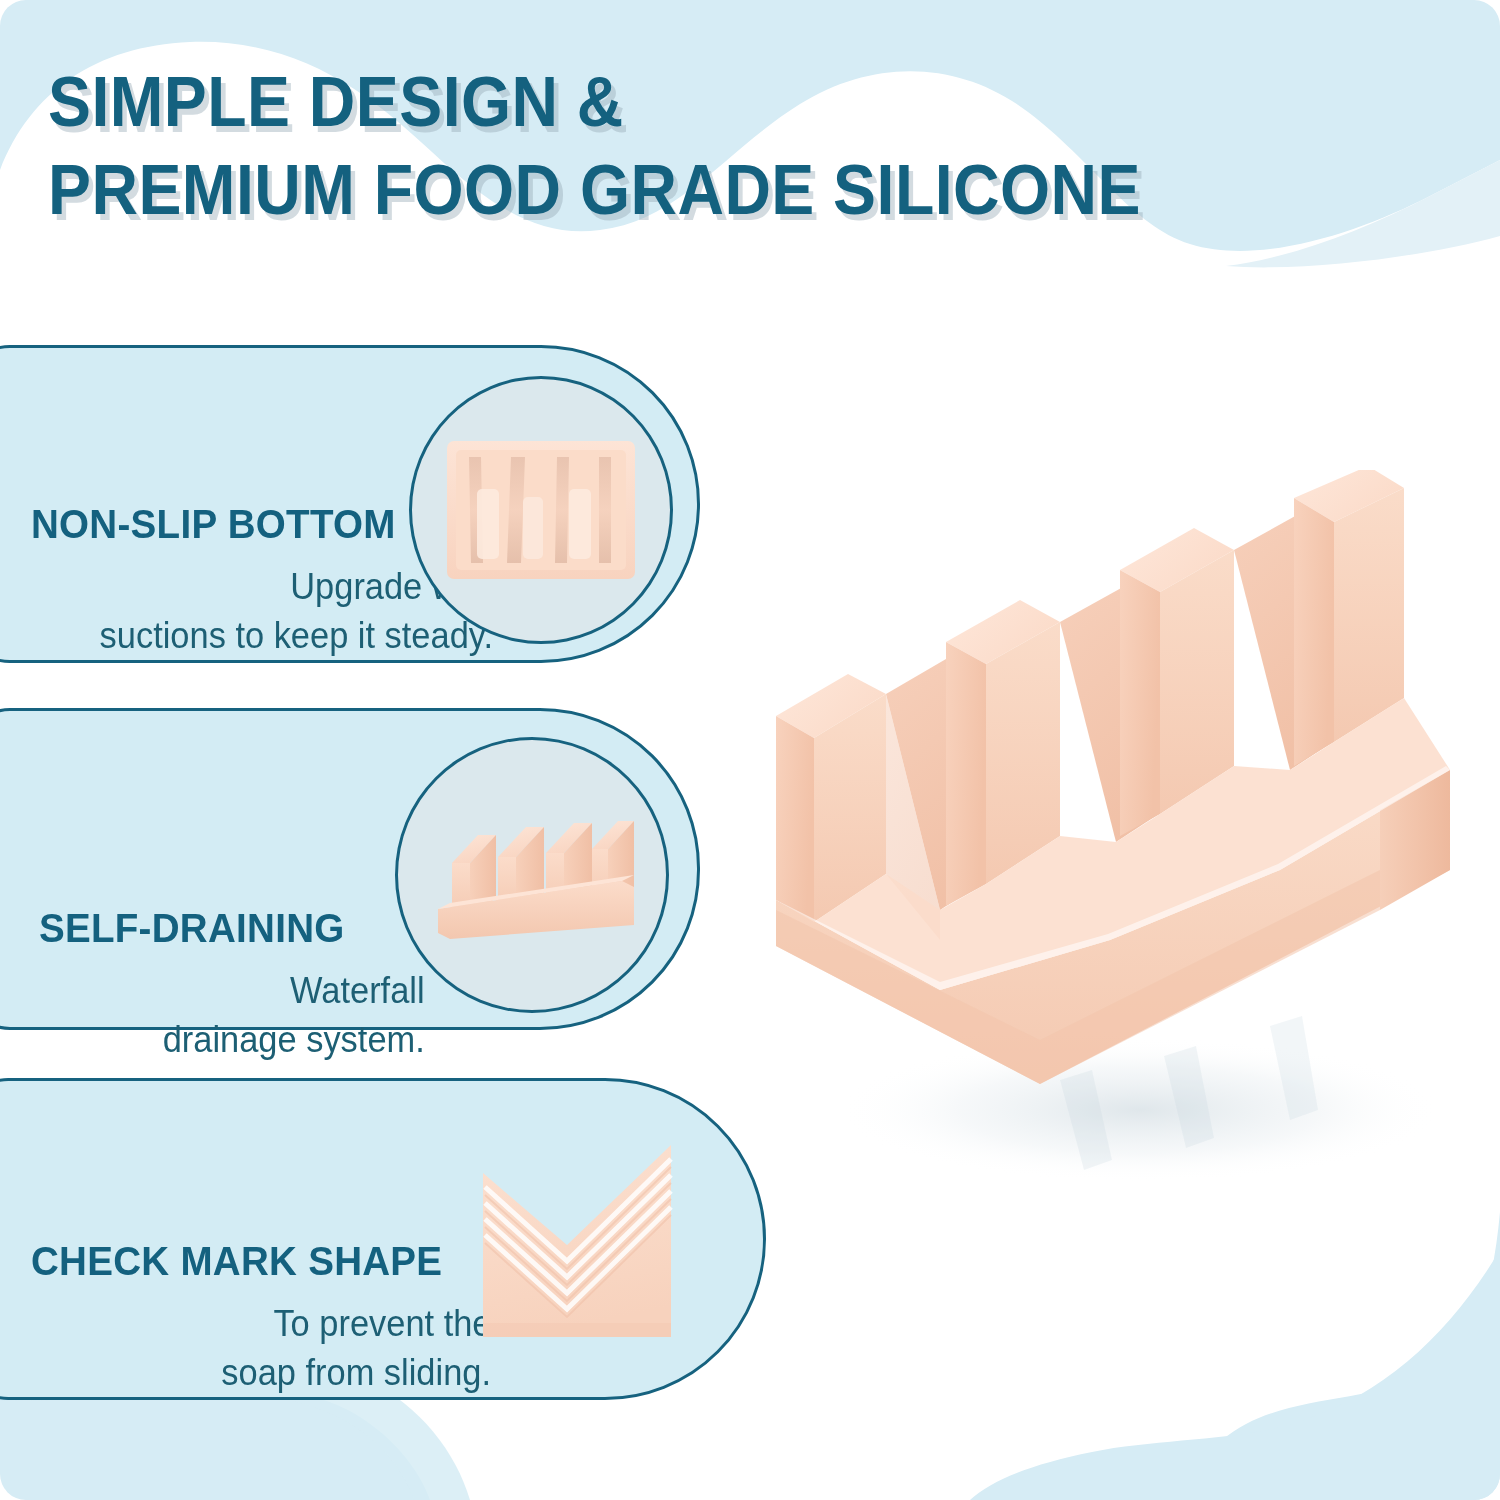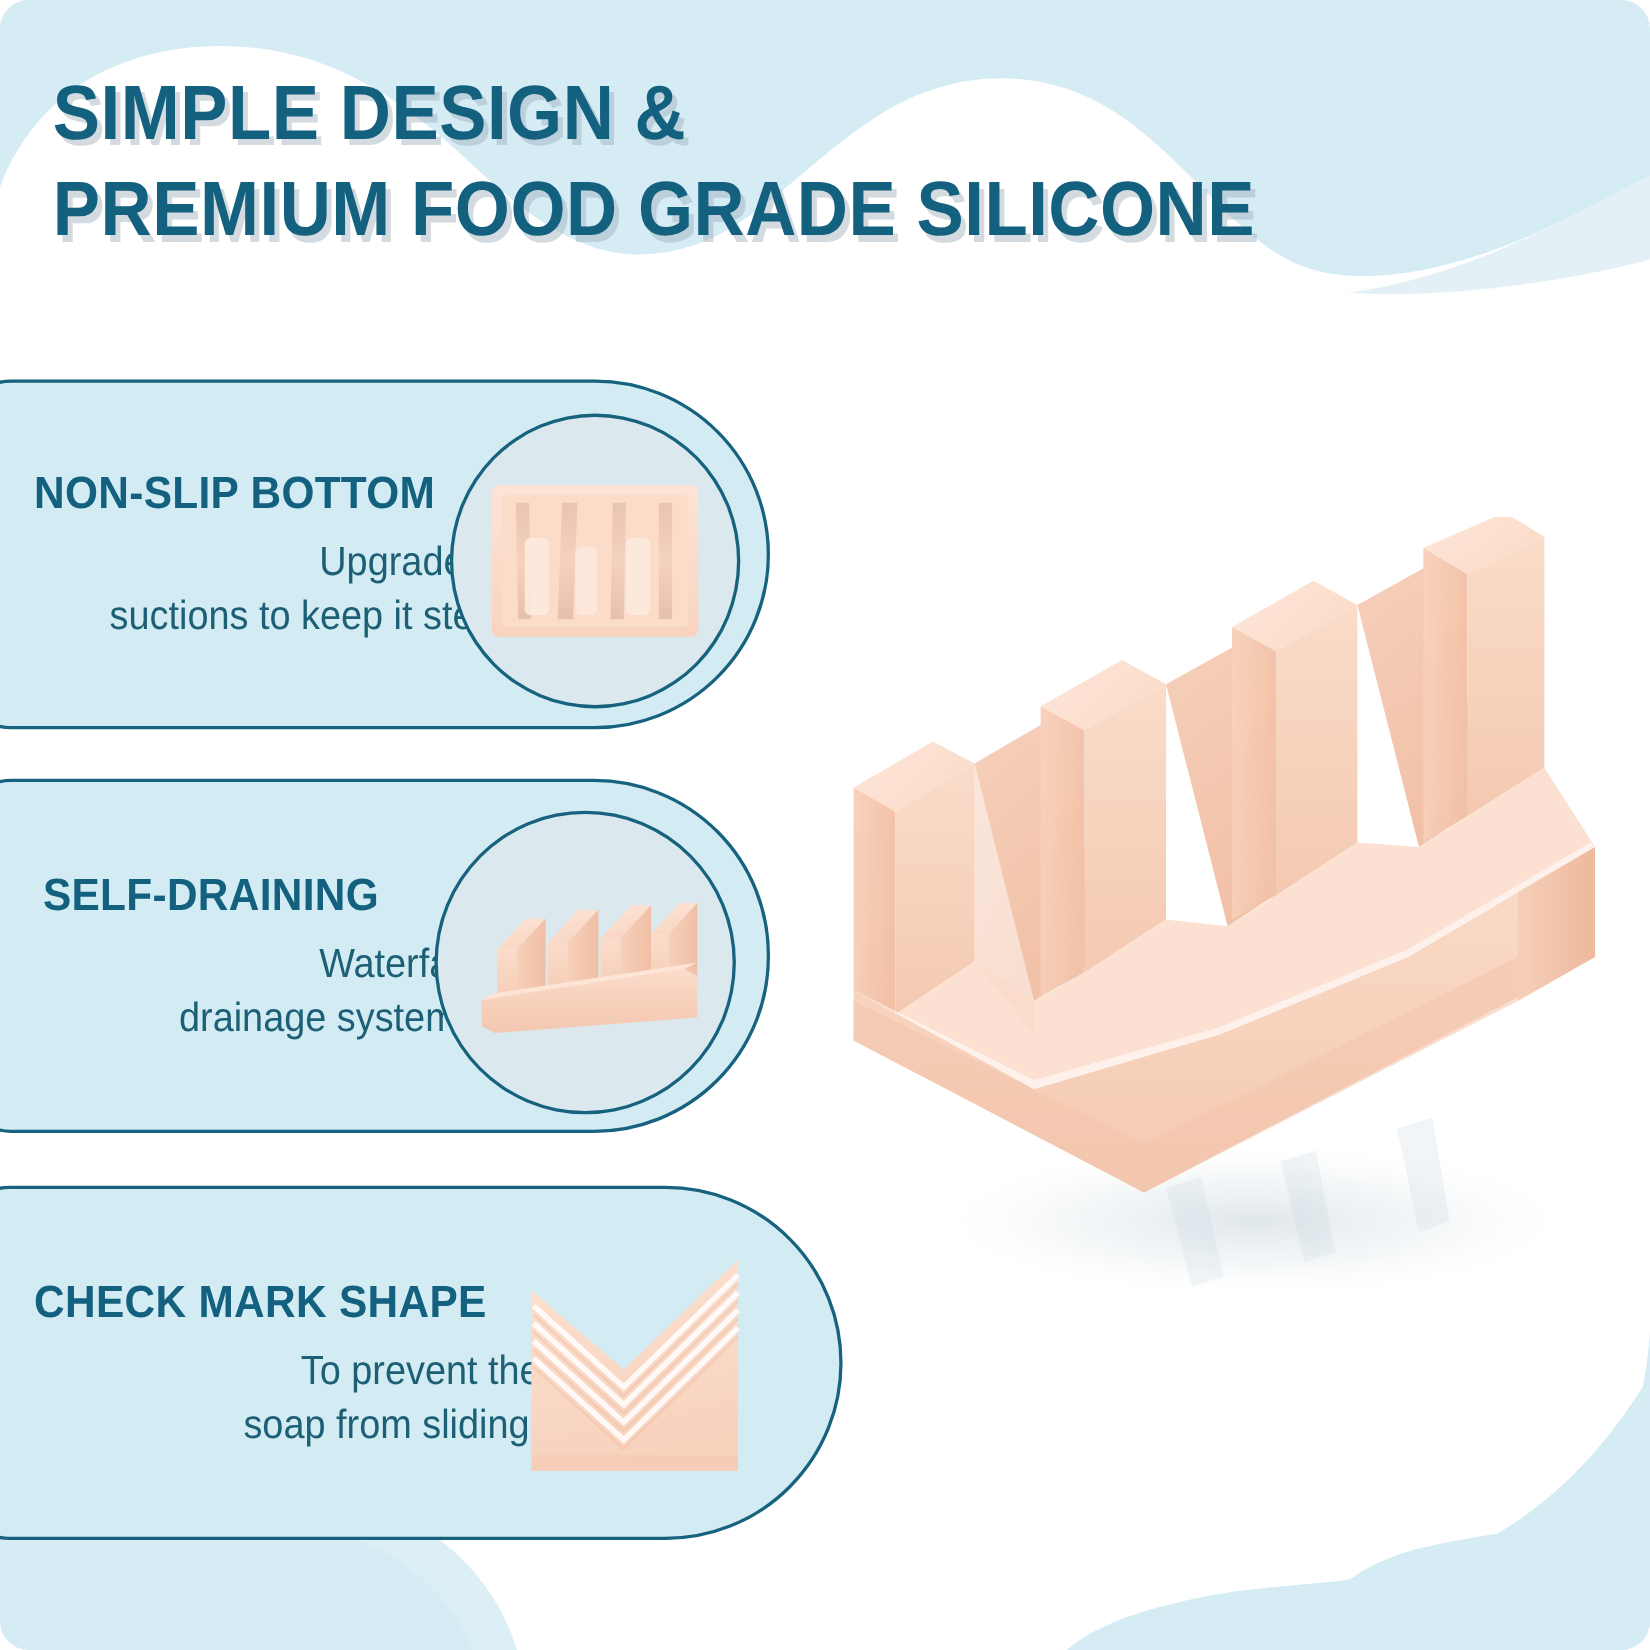--- a/index.html
+++ b/index.html
@@ -44,26 +44,26 @@
   .card-2{top:708px;width:734px;height:322px;border-radius:44px 160px 160px 44px;}
   .card-3{top:1078px;width:800px;height:322px;border-radius:44px 168px 168px 44px;}
 
   .card-text{
     position:absolute;
     left:62px;
     top:0;
     height:100%;
     display:flex;
     flex-direction:column;
-    justify-content:center;
+    justify-content:flex-end;
     align-items:flex-end;
     box-sizing:border-box;
   }
   .card-1 .card-text{width:470px;padding-right:8px;}
-  .card-2 .card-text{width:400px;padding-right:6px;}
+  .card-2 .card-text{width:400px;padding-right:6px;margin-top:37px;}
   .card-3 .card-text{width:470px;padding-right:10px;}
 
   .card-title{
     font-weight:700;
     font-size:41px;
     line-height:48px;
     color:#14617f;
     letter-spacing:0.3px;
     white-space:nowrap;
     transform:scaleX(0.94);

